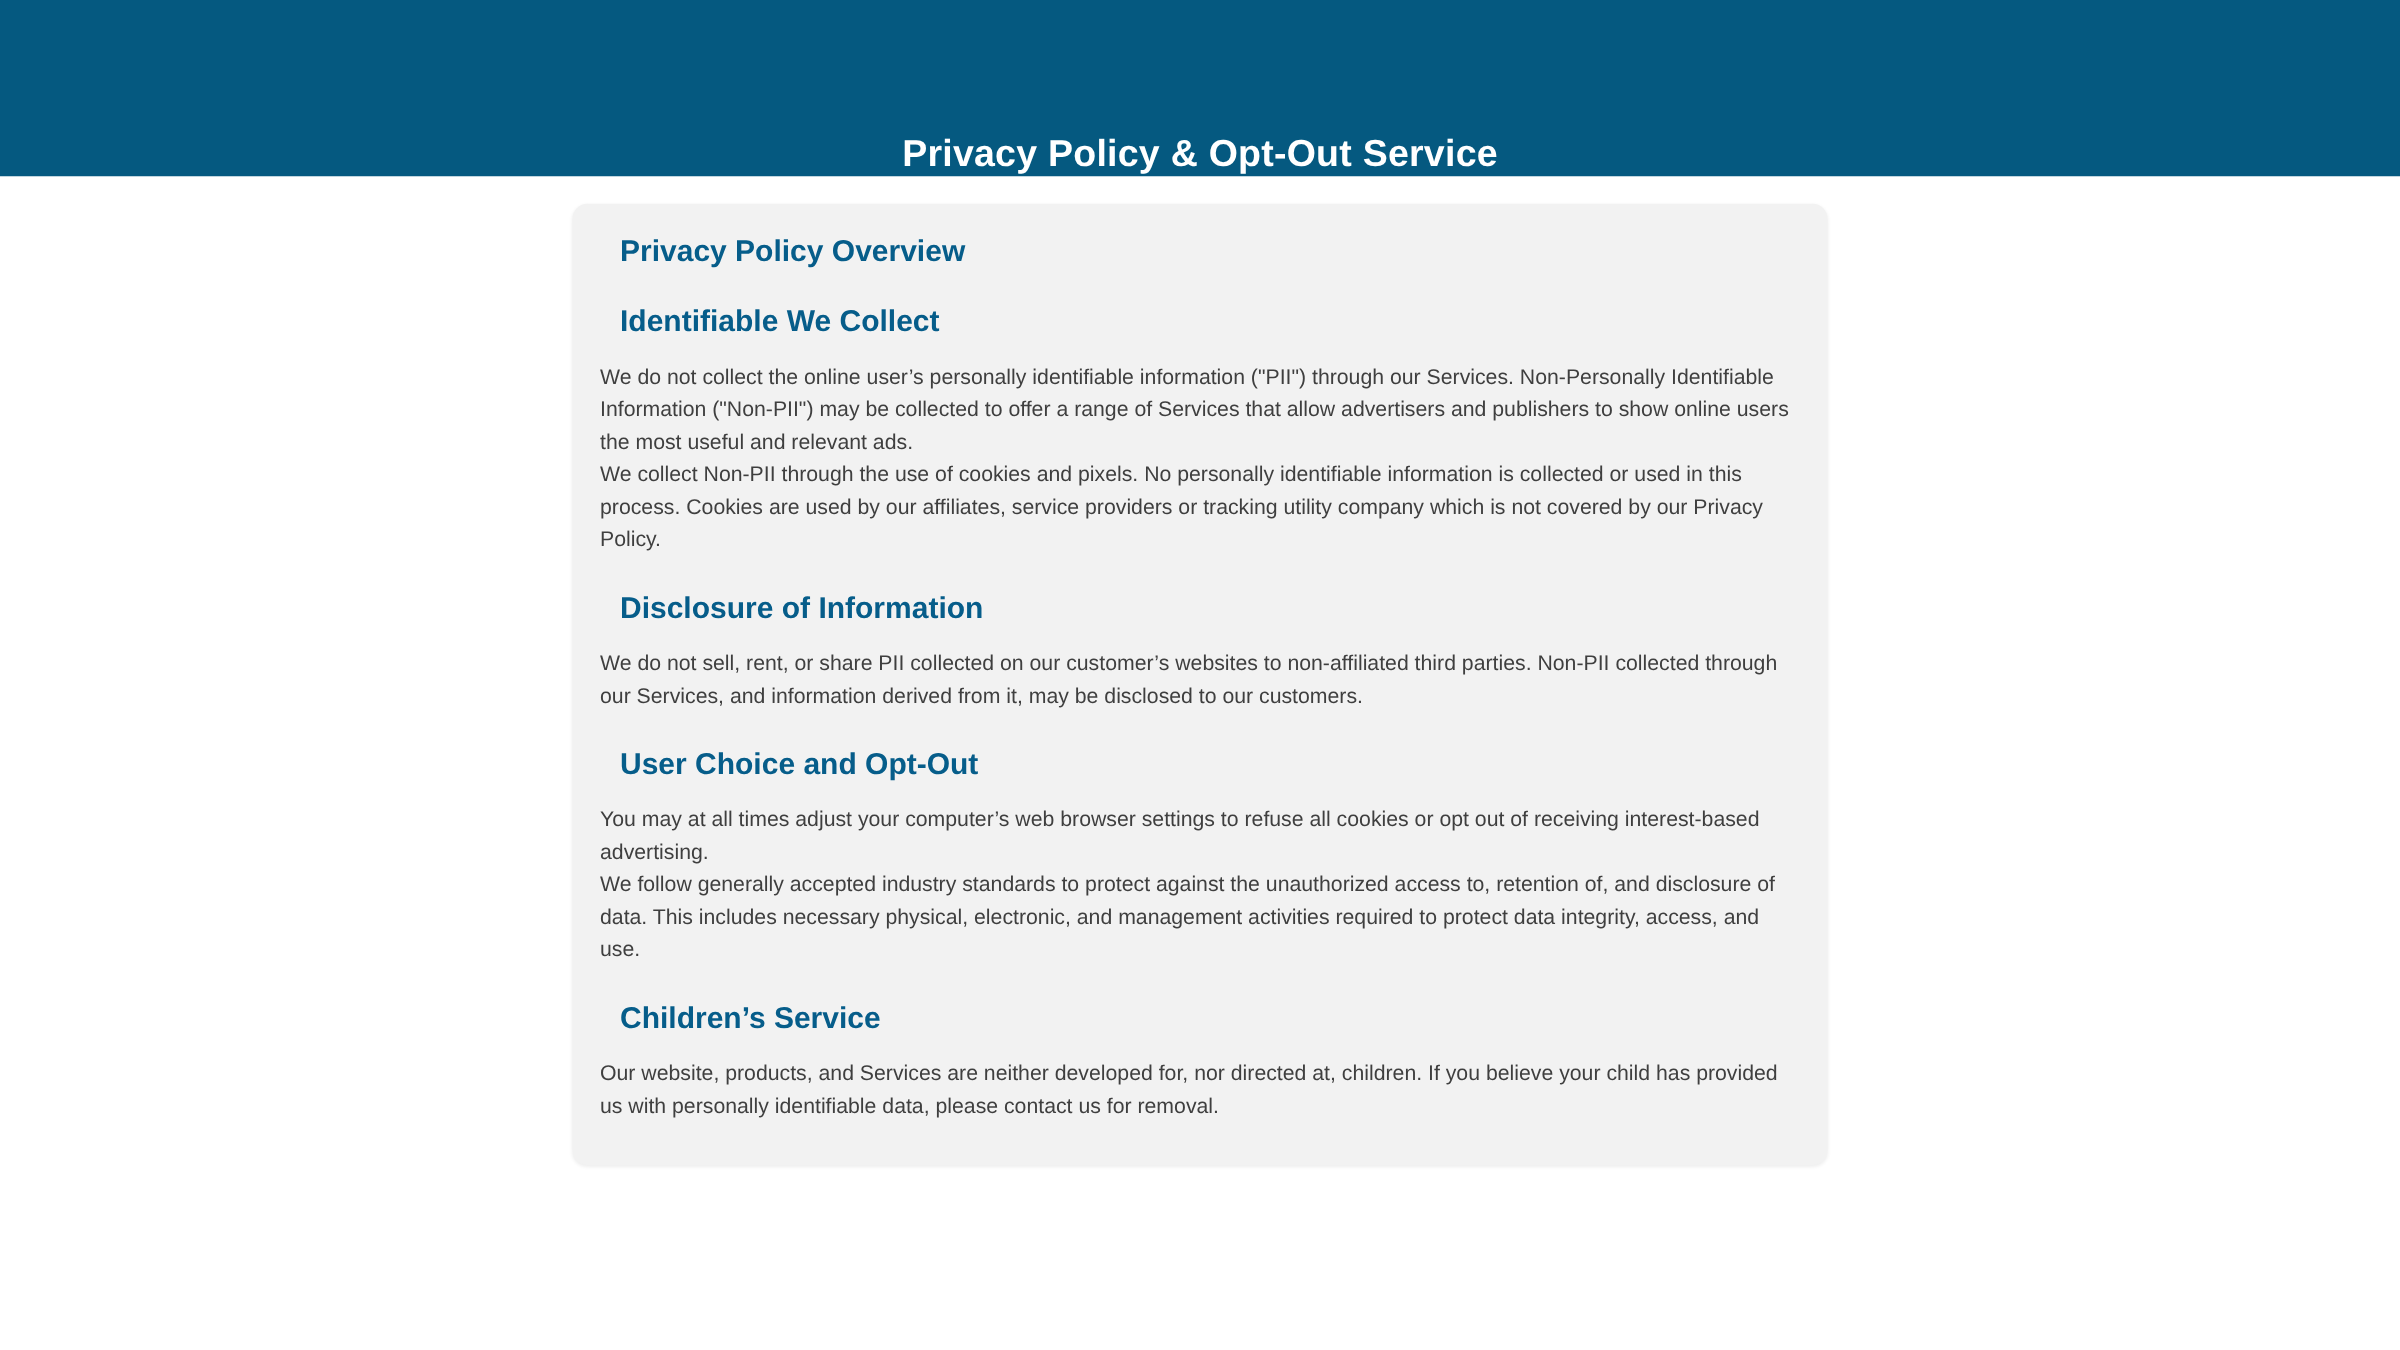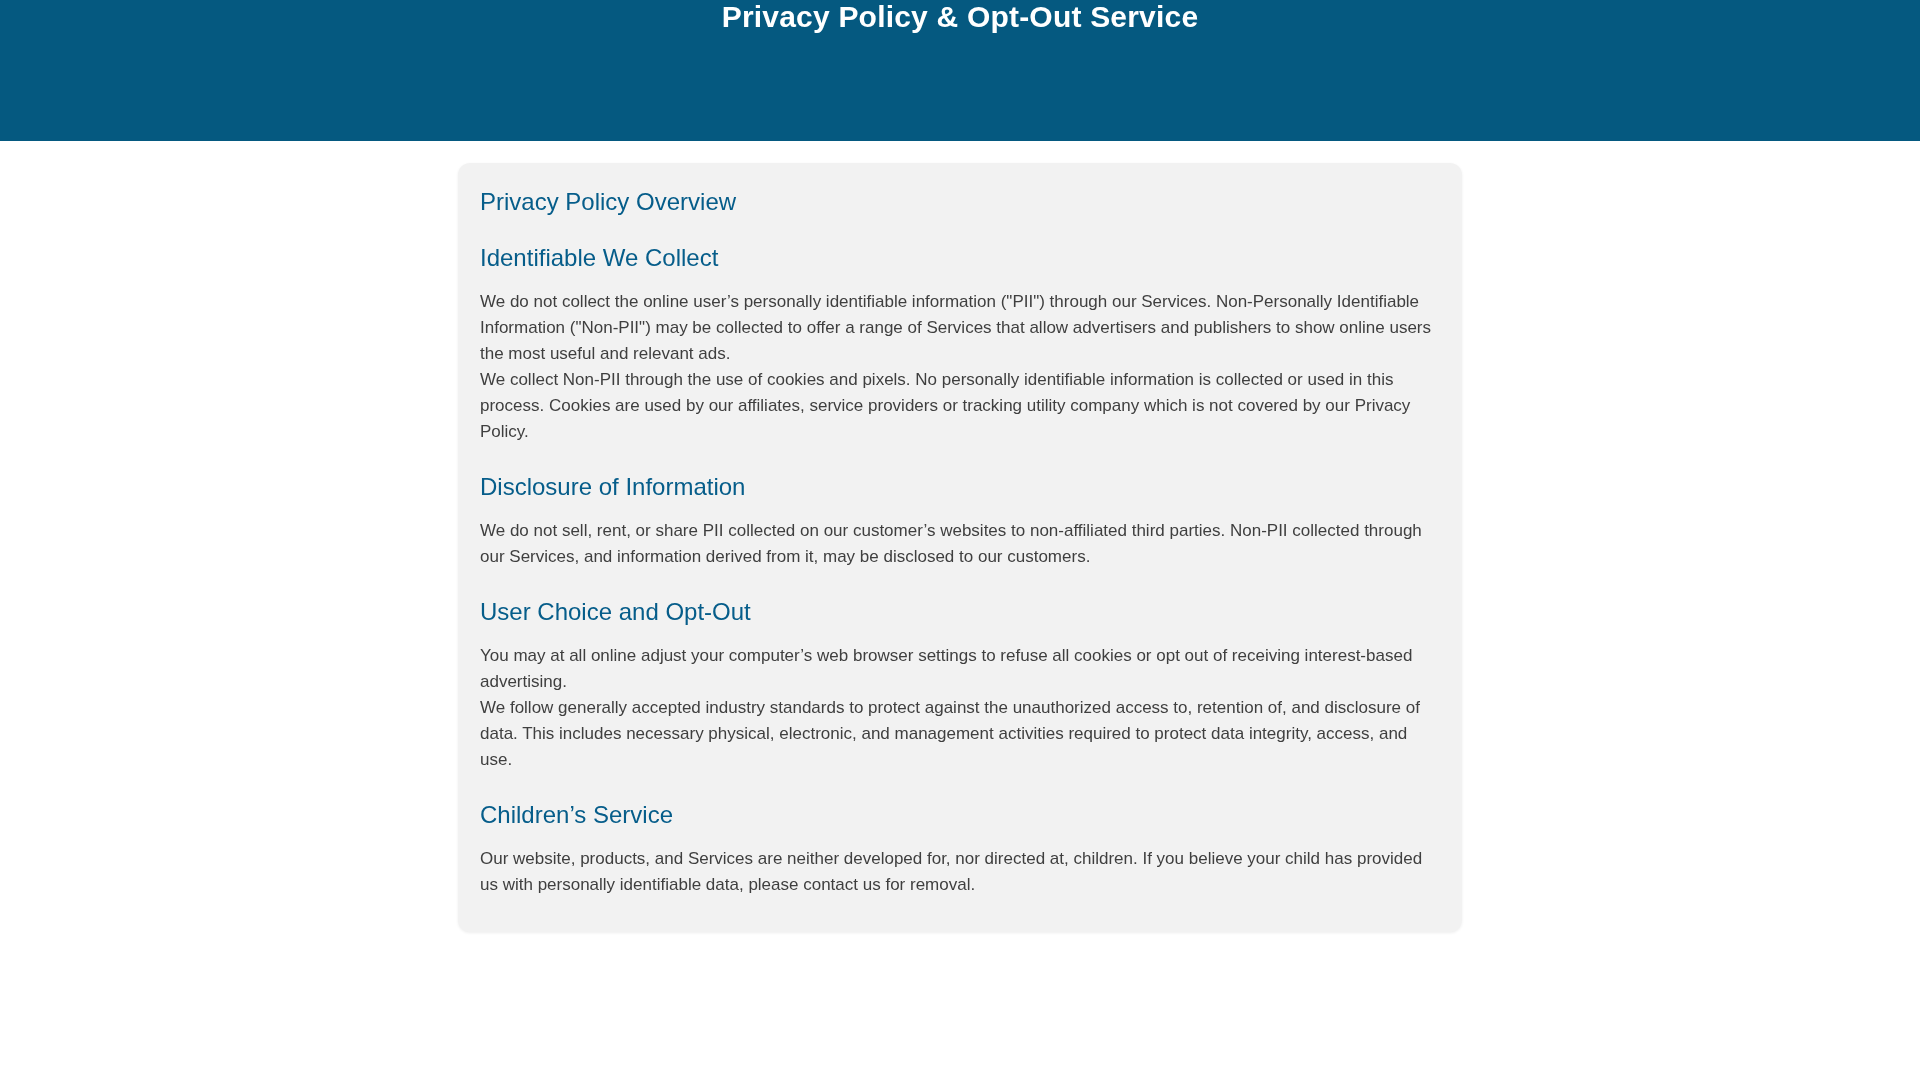--- a/index.html
+++ b/index.html
@@ -13,21 +13,21 @@
     width: 1920px;
     height: 1080px;
     overflow: hidden;
     background: var(--page-bg, #ffffff);
     margin: 0 auto;
   }
   .banner {
     height: 141px;
     background: var(--header-bg, #055980);
     display: flex;
-    align-items: flex-start;
+    align-items: flex-end;
     justify-content: center;
   }
   .banner h1 {
     margin: 0;
     color: #ffffff;
     font-size: 30px;
     font-weight: bold;
     letter-spacing: 0.2px;
   }
   main {
@@ -37,24 +37,24 @@
     padding-top: 22px;
   }
   .card {
     width: 1004px;
     background: var(--card-bg, #f2f2f2);
     border-radius: 12px;
     padding: 25px 22px 34px 22px;
     box-shadow: 0 1px 3px rgba(0,0,0,0.07);
   }
   .card h2 {
-    margin: 28px 0 17px 0;
+    margin: 28px 0 17px 16px;
     color: var(--heading, #065d8a);
     font-size: 24px;
-    font-weight: normal;
+    font-weight: bold;
   }
   .card .sec:first-child h2 { margin-top: 0; }
   .card p {
     margin: 0;
     color: var(--body-text, #3f3f3f);
     font-size: 17px;
     line-height: 26px;
   }
 </style>
 </head>
@@ -83,21 +83,21 @@
         <p>We collect Non-PII through the use of cookies and pixels. No personally identifiable information is collected or used in this process. Cookies are used by our affiliates, service providers or tracking utility company which is not covered by our Privacy Policy.</p>
       </div>
 
       <div class="sec">
         <h2>Disclosure of Information</h2>
         <p>We do not sell, rent, or share PII collected on our customer’s websites to non-affiliated third parties. Non-PII collected through our Services, and information derived from it, may be disclosed to our customers.</p>
       </div>
 
       <div class="sec">
         <h2>User Choice and Opt-Out</h2>
-        <p>You may at all online adjust your computer’s web browser settings to refuse all cookies or opt out of receiving interest-based advertising.</p>
+        <p>You may at all times adjust your computer’s web browser settings to refuse all cookies or opt out of receiving interest-based advertising.</p>
       </div>
 
       <div class="sec">
         <p>We follow generally accepted industry standards to protect against the unauthorized access to, retention of, and disclosure of data. This includes necessary physical, electronic, and management activities required to protect data integrity, access, and use.</p>
       </div>
 
       <div class="sec">
         <h2>Children’s Service</h2>
         <p>Our website, products, and Services are neither developed for, nor directed at, children. If you believe your child has provided us with personally identifiable data, please contact us for removal.</p>
       </div>

